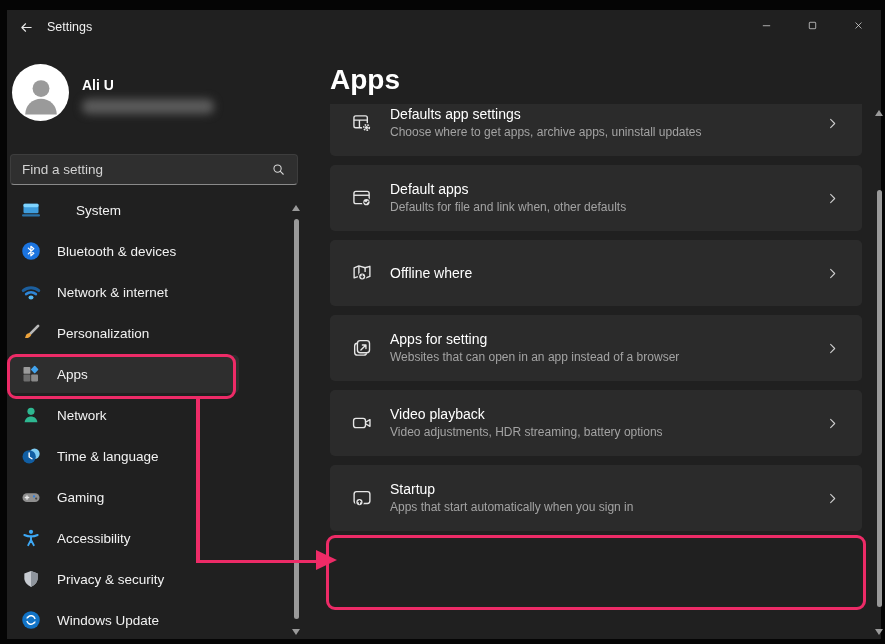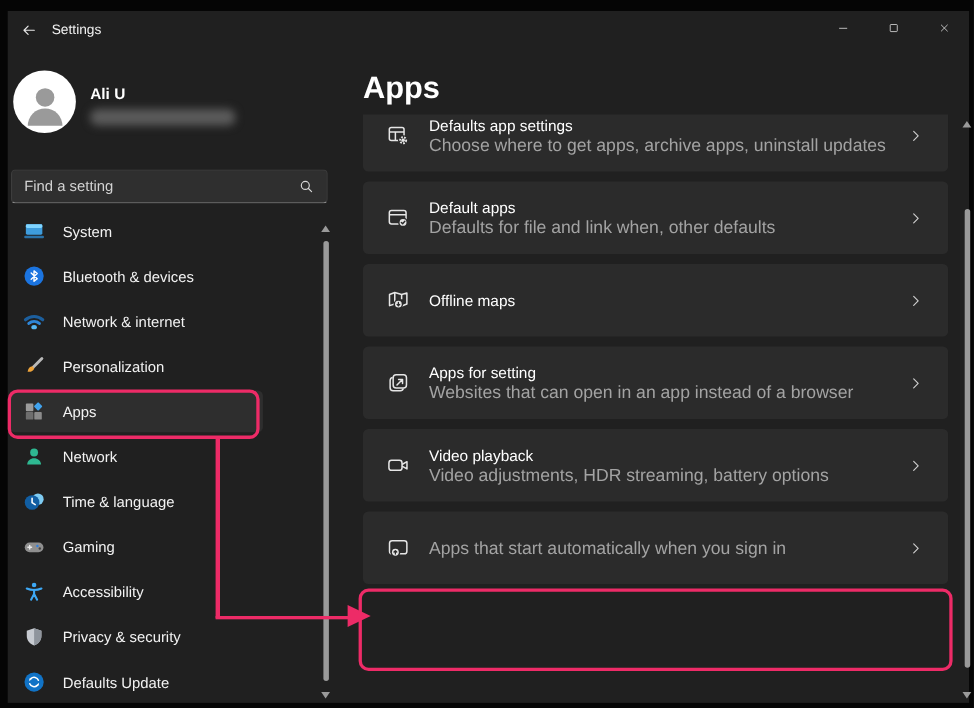--- a/index.html
+++ b/index.html
@@ -36,21 +36,21 @@
   .search-box input { flex:1; background:transparent; border:none; outline:none;
                       color:#e8e8e8; font-size:13.5px; padding:0 8px 0 11px;
                       font-family:"Liberation Sans", sans-serif; }
   .search-box input::placeholder { color:#d2d2d2; opacity:1; }
   .search-glyph { width:15px; height:15px; margin-right:11px; flex:none; }
 
   
   .nav { position:absolute; left:2px; top:188px; width:278px; bottom:0; overflow:hidden; }
   .nav-item { position:relative; height:38px; margin-bottom:3px; display:flex;
               align-items:center; padding-left:12px; border-radius:5px; }
-  .nav-item:first-child { margin-top:-7px; }
+  .nav-item:first-child { margin-top:-7px;gap:19px; }
   .nav-item.selected::before { content:""; position:absolute; left:0; top:0; bottom:0;
               width:230px; background:#2e2e2e; border-radius:5px; z-index:0; }
   .nav-ic { width:20px; height:20px; flex:none; position:relative; z-index:1; }
   .nav-ic svg { width:20px; height:20px; display:block; }
   .nav-label { margin-left:16px; font-size:13.5px; color:#f2f2f2; position:relative; z-index:1; }
 
   
   .side-scroll { position:absolute; left:284px; top:193px; width:10px; bottom:2px; }
   .scroll-thumb { position:absolute; left:2.5px; width:5px; background:#9a9a9a; border-radius:3px; }
   .tri { position:absolute; left:1px; width:0; height:0; }
@@ -62,21 +62,21 @@
   
   .page-heading { position:absolute; left:323px; top:54px; font-size:28px; font-weight:600; }
   .cards { position:absolute; left:323px; top:94px; width:532px; bottom:0; overflow:hidden; }
   .card { height:66px; margin-bottom:9px; background:#2b2b2b; border-radius:5px;
           display:flex; align-items:center; padding:0 22px 0 21px; }
   .card:first-child { margin-top:-14px; }
   .card-ic { width:22px; height:22px; flex:none; }
   .card-ic svg { width:22px; height:22px; display:block; }
   .card-text { margin-left:17px; flex:1; min-width:0; }
   .card-title { font-size:14px; color:#fff; line-height:17px; }
-  .card-sub { font-size:16px; color:#a3a3a3; line-height:15px; margin-top:2px; }
+  .card-sub { font-size:12px; color:#a3a3a3; line-height:15px; margin-top:2px; }
   .chev { width:15px; height:15px; flex:none; }
 
   
   .main-scroll { position:absolute; left:867px; top:98px; width:10px; bottom:2px; }
 
   
   .annot { position:absolute; z-index:50; pointer-events:none; }
   .annot-border { border:3px solid #ED2B67; border-radius:9px; background:transparent; }
   .apps-annot { left:0px; top:344px; width:229px; height:45px; }
   .startup-annot { left:319px; top:525px; width:540px; height:75px; }
@@ -235,21 +235,21 @@
       </div>
       <div class="nav-item">
         <span class="nav-ic">
           <svg viewBox="0 0 24 24">
             <circle cx="12" cy="12" r="10.5" fill="#1173c6"></circle>
             <path d="M7.3 13.9a5 5 0 0 0 8.2 1.8M16.7 10.1a5 5 0 0 0-8.2-1.8" stroke="#fff" stroke-width="1.7" fill="none" stroke-linecap="round"></path>
             <path d="M17.2 12.9v3h-3z" fill="#fff"></path>
             <path d="M6.8 11.1v-3h3z" fill="#fff"></path>
           </svg>
         </span>
-        <span class="nav-label">Defaults Update</span>
+        <span class="nav-label">Windows Update</span>
       </div>
     </div>
 
   <div class="side-scroll">
     <div class="tri tri-up"></div>
     <div class="scroll-thumb" style="top:16px; bottom:18px;"></div>
     <div class="tri tri-down"></div>
   </div>
 
   <div class="page-heading">Apps</div>
@@ -294,21 +294,21 @@
         <span class="card-ic">
           <svg viewBox="0 0 24 24" fill="none" stroke="#e6e6e6" stroke-width="1.5" stroke-linejoin="round">
             <path d="M3.4 6.3l5.2-2 6.8 2 5.2-1.6v11l-5.2 2-6.8-2-5.2 1.6z"></path>
             <path d="M8.6 4.3v11M15.4 6.3v4.6"></path>
             <circle cx="12.2" cy="15.8" r="4.7" fill="#2b2b2b" stroke="none"></circle>
             <circle cx="12.2" cy="15.8" r="3.3" fill="#e6e6e6" stroke="none"></circle>
             <path d="M12.2 14v3.2M10.9 16l1.3 1.4 1.3-1.4" stroke="#2b2b2b" stroke-width="1.2" stroke-linecap="round" stroke-linejoin="round"></path>
           </svg>
         </span>
         <span class="card-text">
-          <div class="card-title">Offline maps</div>
+          <div class="card-title">Offline where</div>
         </span>
         <span class="chev"><svg viewBox="0 0 24 24" fill="none" stroke="#cfcfcf" stroke-width="1.7" stroke-linecap="round" stroke-linejoin="round">
             <path d="M9 5.5l6.5 6.5L9 18.5"></path>
           </svg></span>
       </div>
       <div class="card">
         <span class="card-ic">
           <svg viewBox="0 0 24 24" fill="none" stroke="#e6e6e6" stroke-width="1.5" stroke-linejoin="round" stroke-linecap="round">
             <rect x="4" y="6.8" width="13" height="13" rx="3"></rect>
             <rect x="6.6" y="3.6" width="14" height="14" rx="3" fill="#2b2b2b" stroke="none"></rect>
@@ -342,20 +342,21 @@
       <div class="card">
         <span class="card-ic">
           <svg viewBox="0 0 24 24" fill="none" stroke="#e6e6e6" stroke-width="1.5">
             <rect x="3.4" y="5" width="17.2" height="13" rx="2.6"></rect>
             <circle cx="9.2" cy="16.4" r="4.9" fill="#2b2b2b" stroke="none"></circle>
             <circle cx="9.2" cy="16.4" r="3.4" fill="#e6e6e6" stroke="none"></circle>
             <path d="M9.2 18.2v-3.4M7.8 16.2l1.4-1.4 1.4 1.4" stroke="#2b2b2b" stroke-width="1.2" stroke-linecap="round" stroke-linejoin="round"></path>
           </svg>
         </span>
         <span class="card-text">
+          <div class="card-title">Startup</div>
           <div class="card-sub">Apps that start automatically when you sign in</div>
         </span>
         <span class="chev"><svg viewBox="0 0 24 24" fill="none" stroke="#cfcfcf" stroke-width="1.7" stroke-linecap="round" stroke-linejoin="round">
             <path d="M9 5.5l6.5 6.5L9 18.5"></path>
           </svg></span>
       </div>
     </div>
 
   <div class="main-scroll">
     <div class="tri tri-up"></div>

